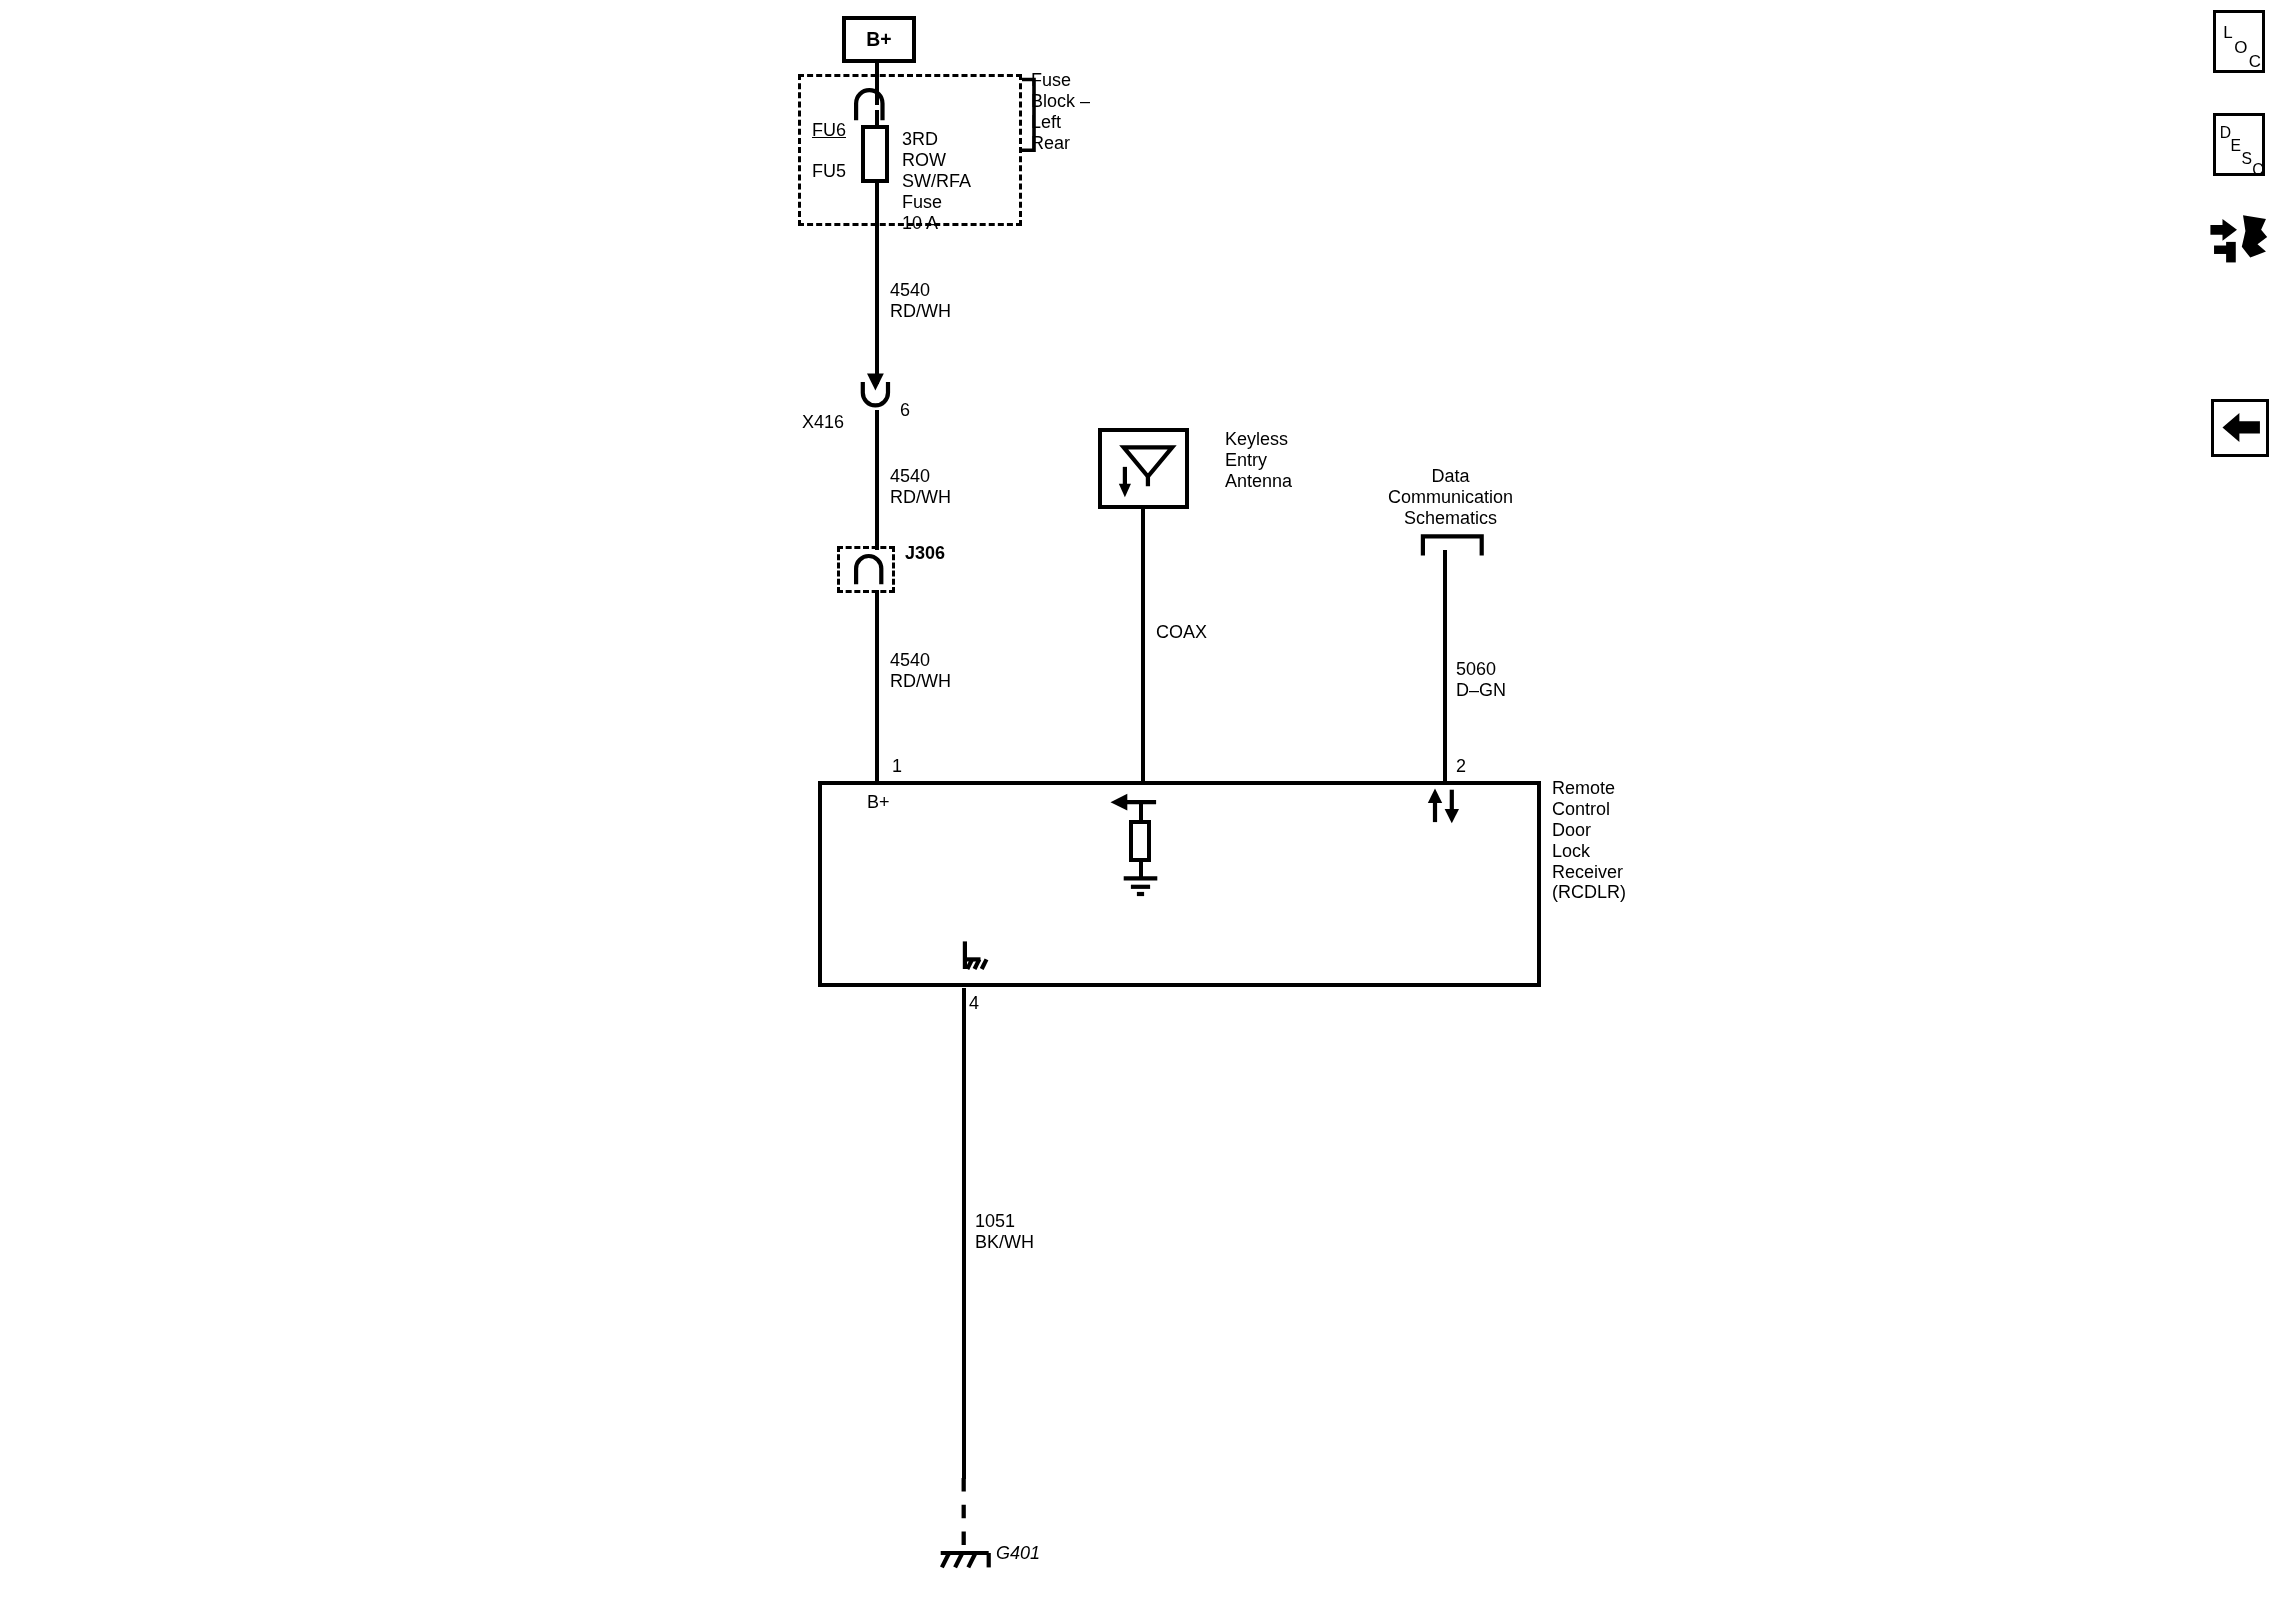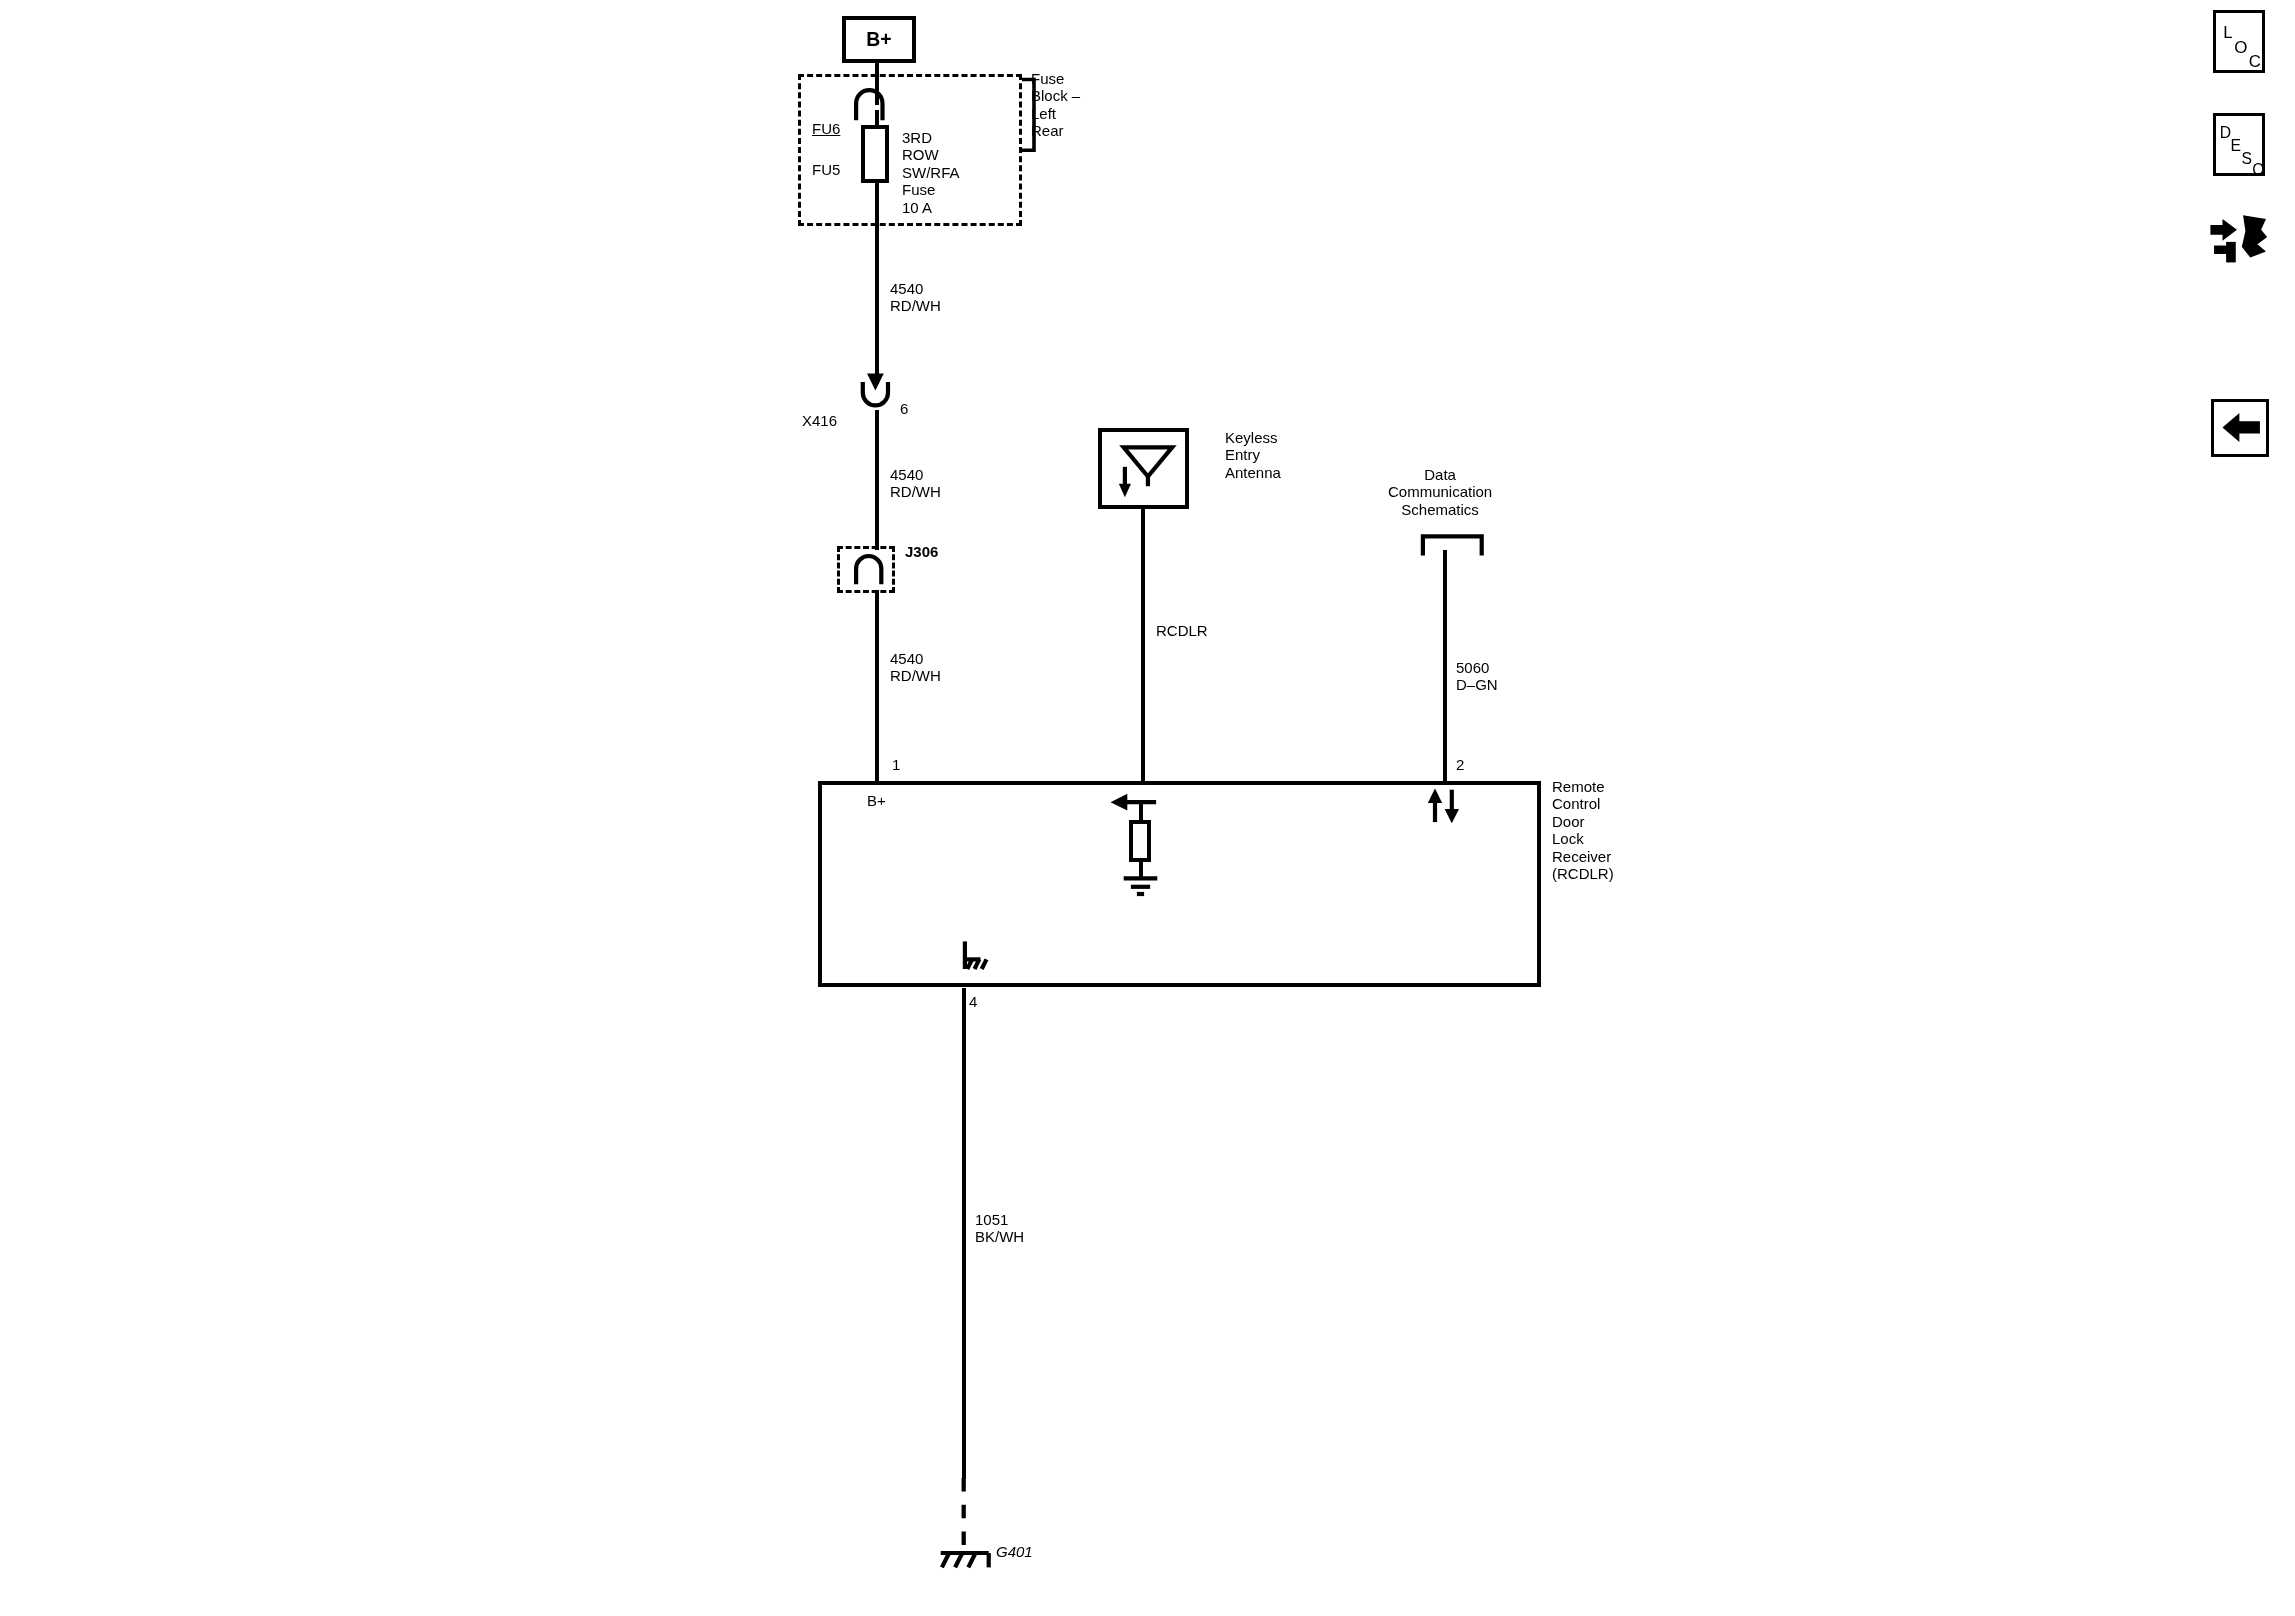--- a/index.html
+++ b/index.html
@@ -13,21 +13,21 @@
   }
   #canvas {
     position: relative;
     width: 2295px;
     height: 1617px;
     background: #ffffff;
     overflow: hidden;
   }
   .lbl {
     position: absolute;
-    font-size: 15px;
+    font-size: 18px;
     line-height: 1.16;
     color: #000;
     white-space: pre;
   }
   .wire {
     position: absolute;
     background: #000;
   }
   .vline { width: 4.2px; }
   .box {
@@ -134,21 +134,21 @@
     <path class="stk" stroke-width="7" d="M24,14 L104,14 L64,62 Z"></path>
     <path class="stk" stroke-width="7" d="M64,62 L64,78"></path>
     <path class="stk" stroke-width="7" d="M26,46 L26,86"></path>
     <path class="fil" d="M26,96 L16,74 L36,74 Z"></path>
   </svg>
   <div class="lbl" style="left:1207px; top:429px;margin-left:18px;"><span>Keyless
 Entry
 Antenna</span></div>
 
   <div class="wire vline" style="left:1141px; top:508px; height:273px;"></div>
-  <div class="lbl" style="left:1156px; top:622px;">RCDLR</div>
+  <div class="lbl" style="left:1156px; top:622px;">COAX</div>
 
   <div class="lbl" style="left:1388px; top:466px; text-align:center;"><span>Data
 Communication
 Schematics</span></div>
   <svg style="left:1420px; top:534px; width:67px; height:24px;" viewBox="0 0 110 40" width="67" height="24">
     <path class="stk" stroke-width="7" d="M4,36 L4,4 L102,4 L102,36"></path>
   </svg>
   <div class="wire vline" style="left:1443px; top:550px; height:232px;"></div>
   <div class="lbl" style="left:1456px; top:659px;"><span>5060</span>
 <span>D–GN</span></div>

